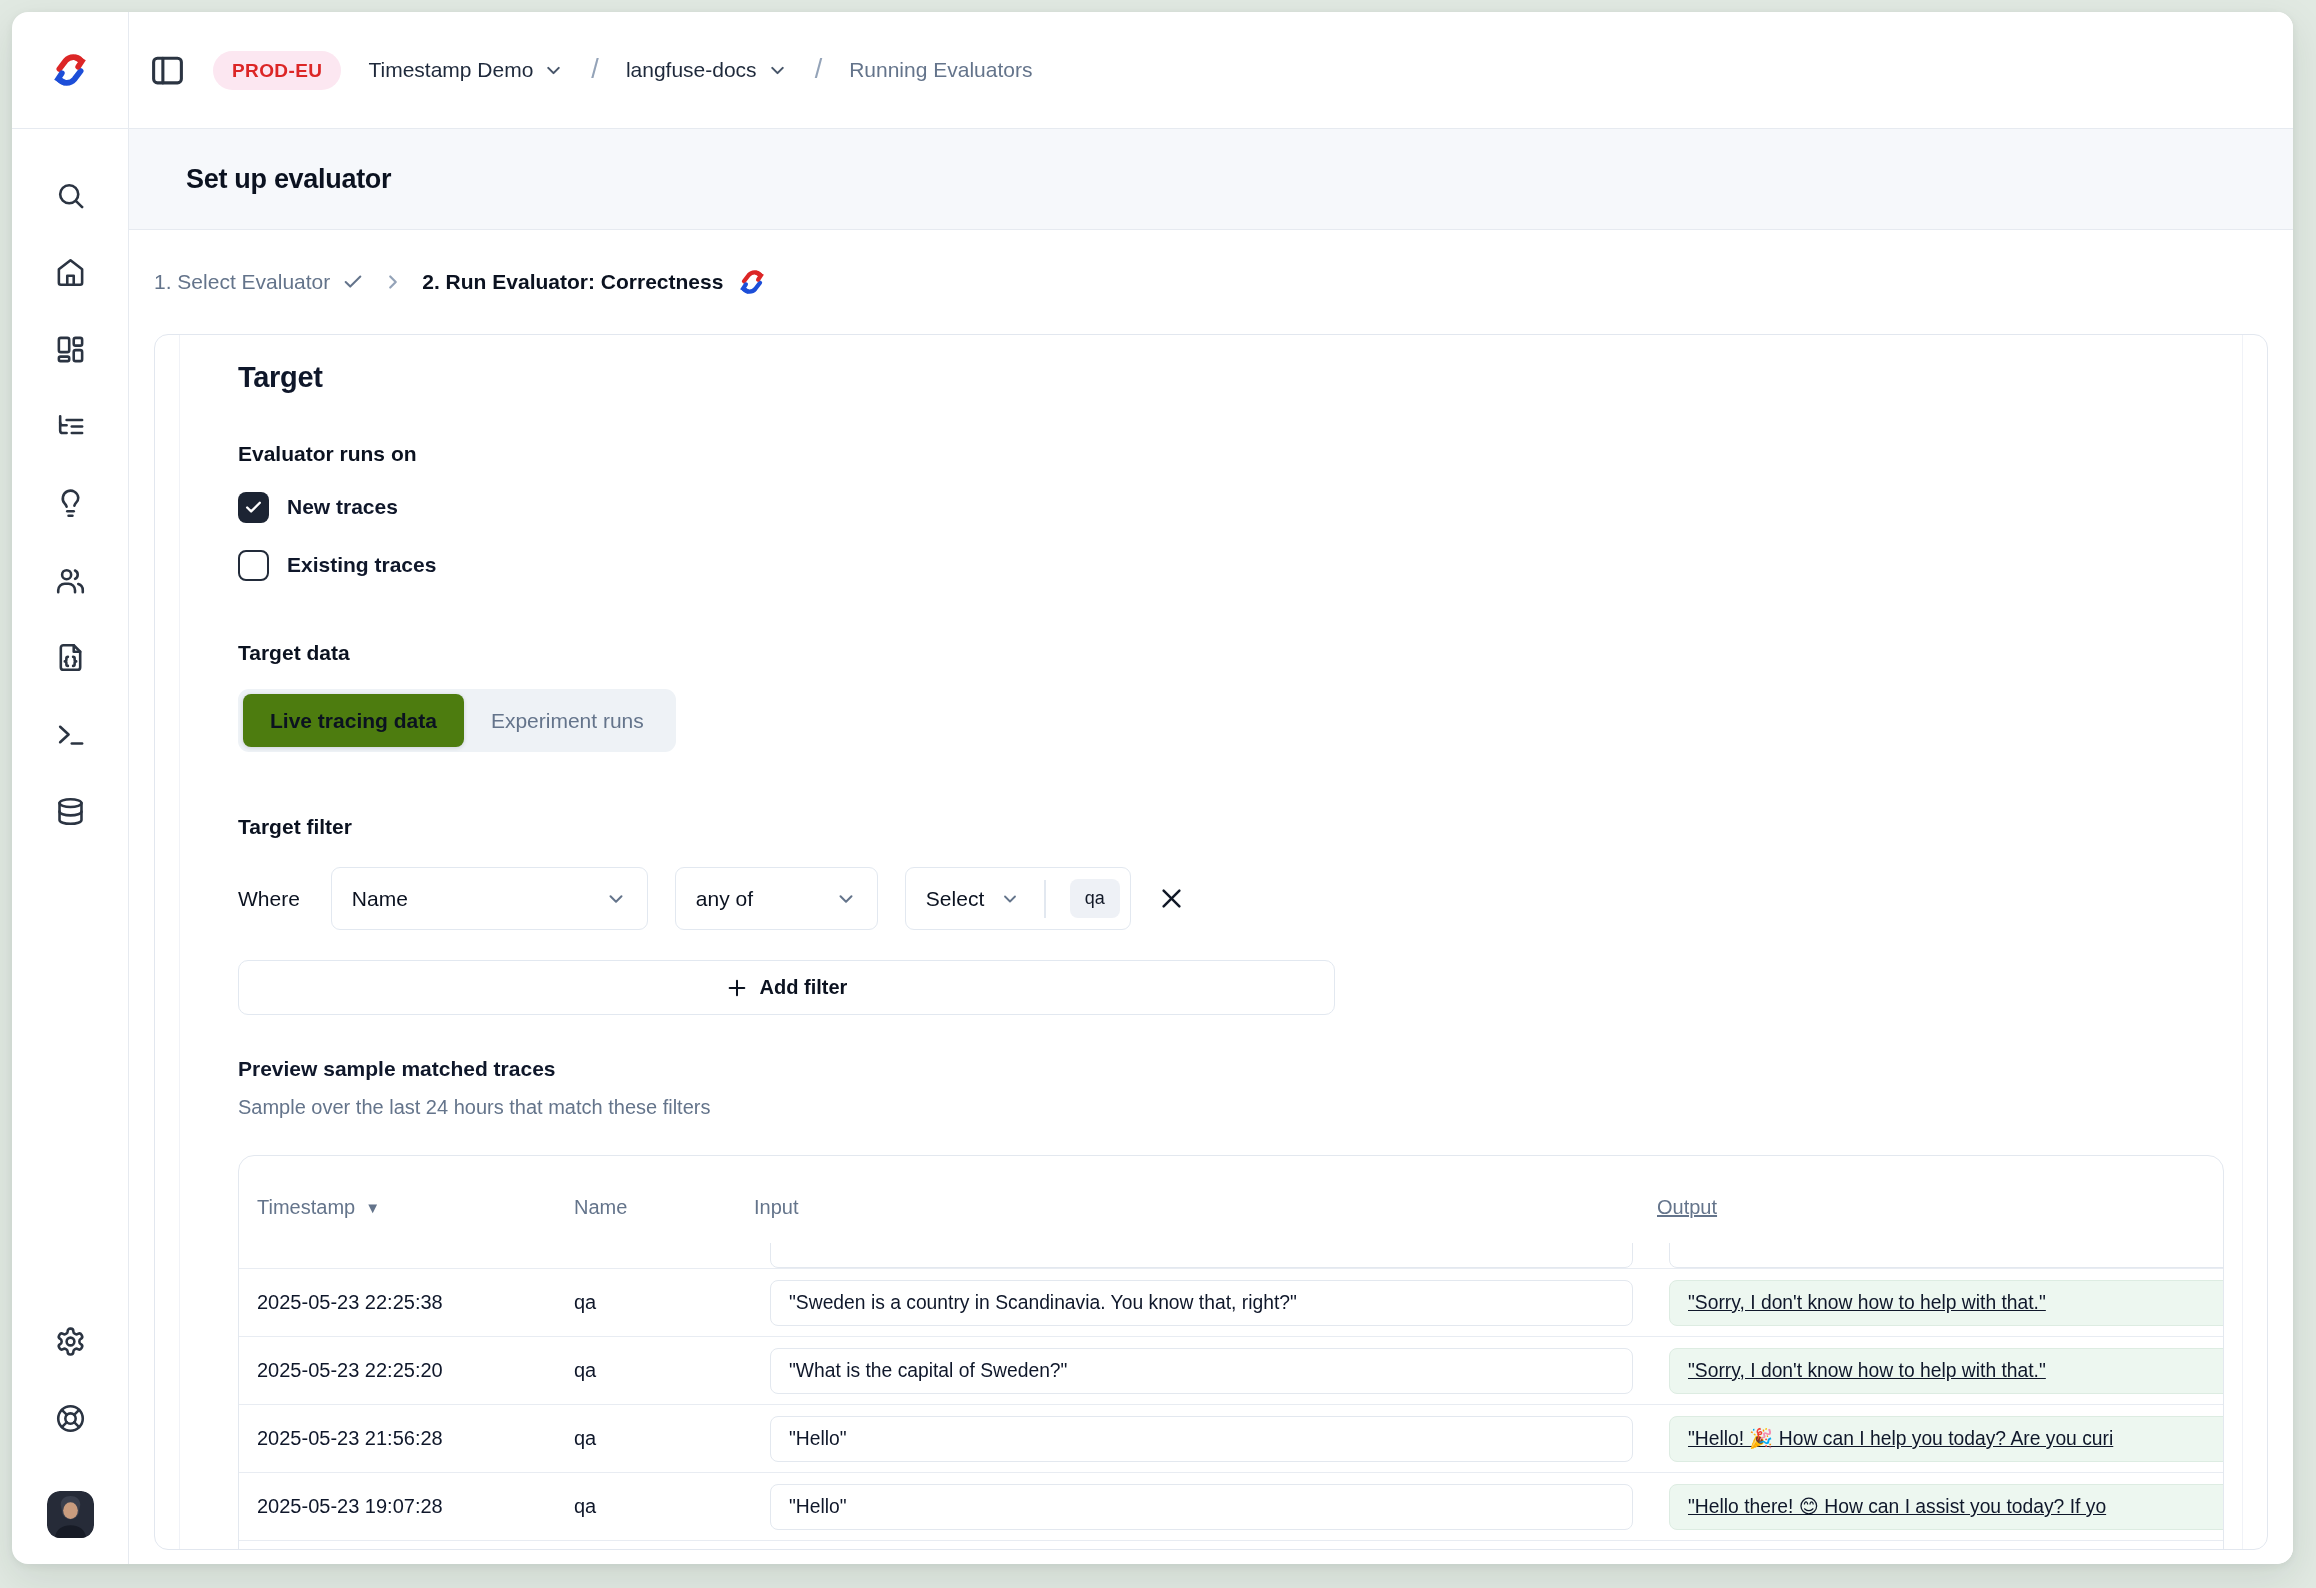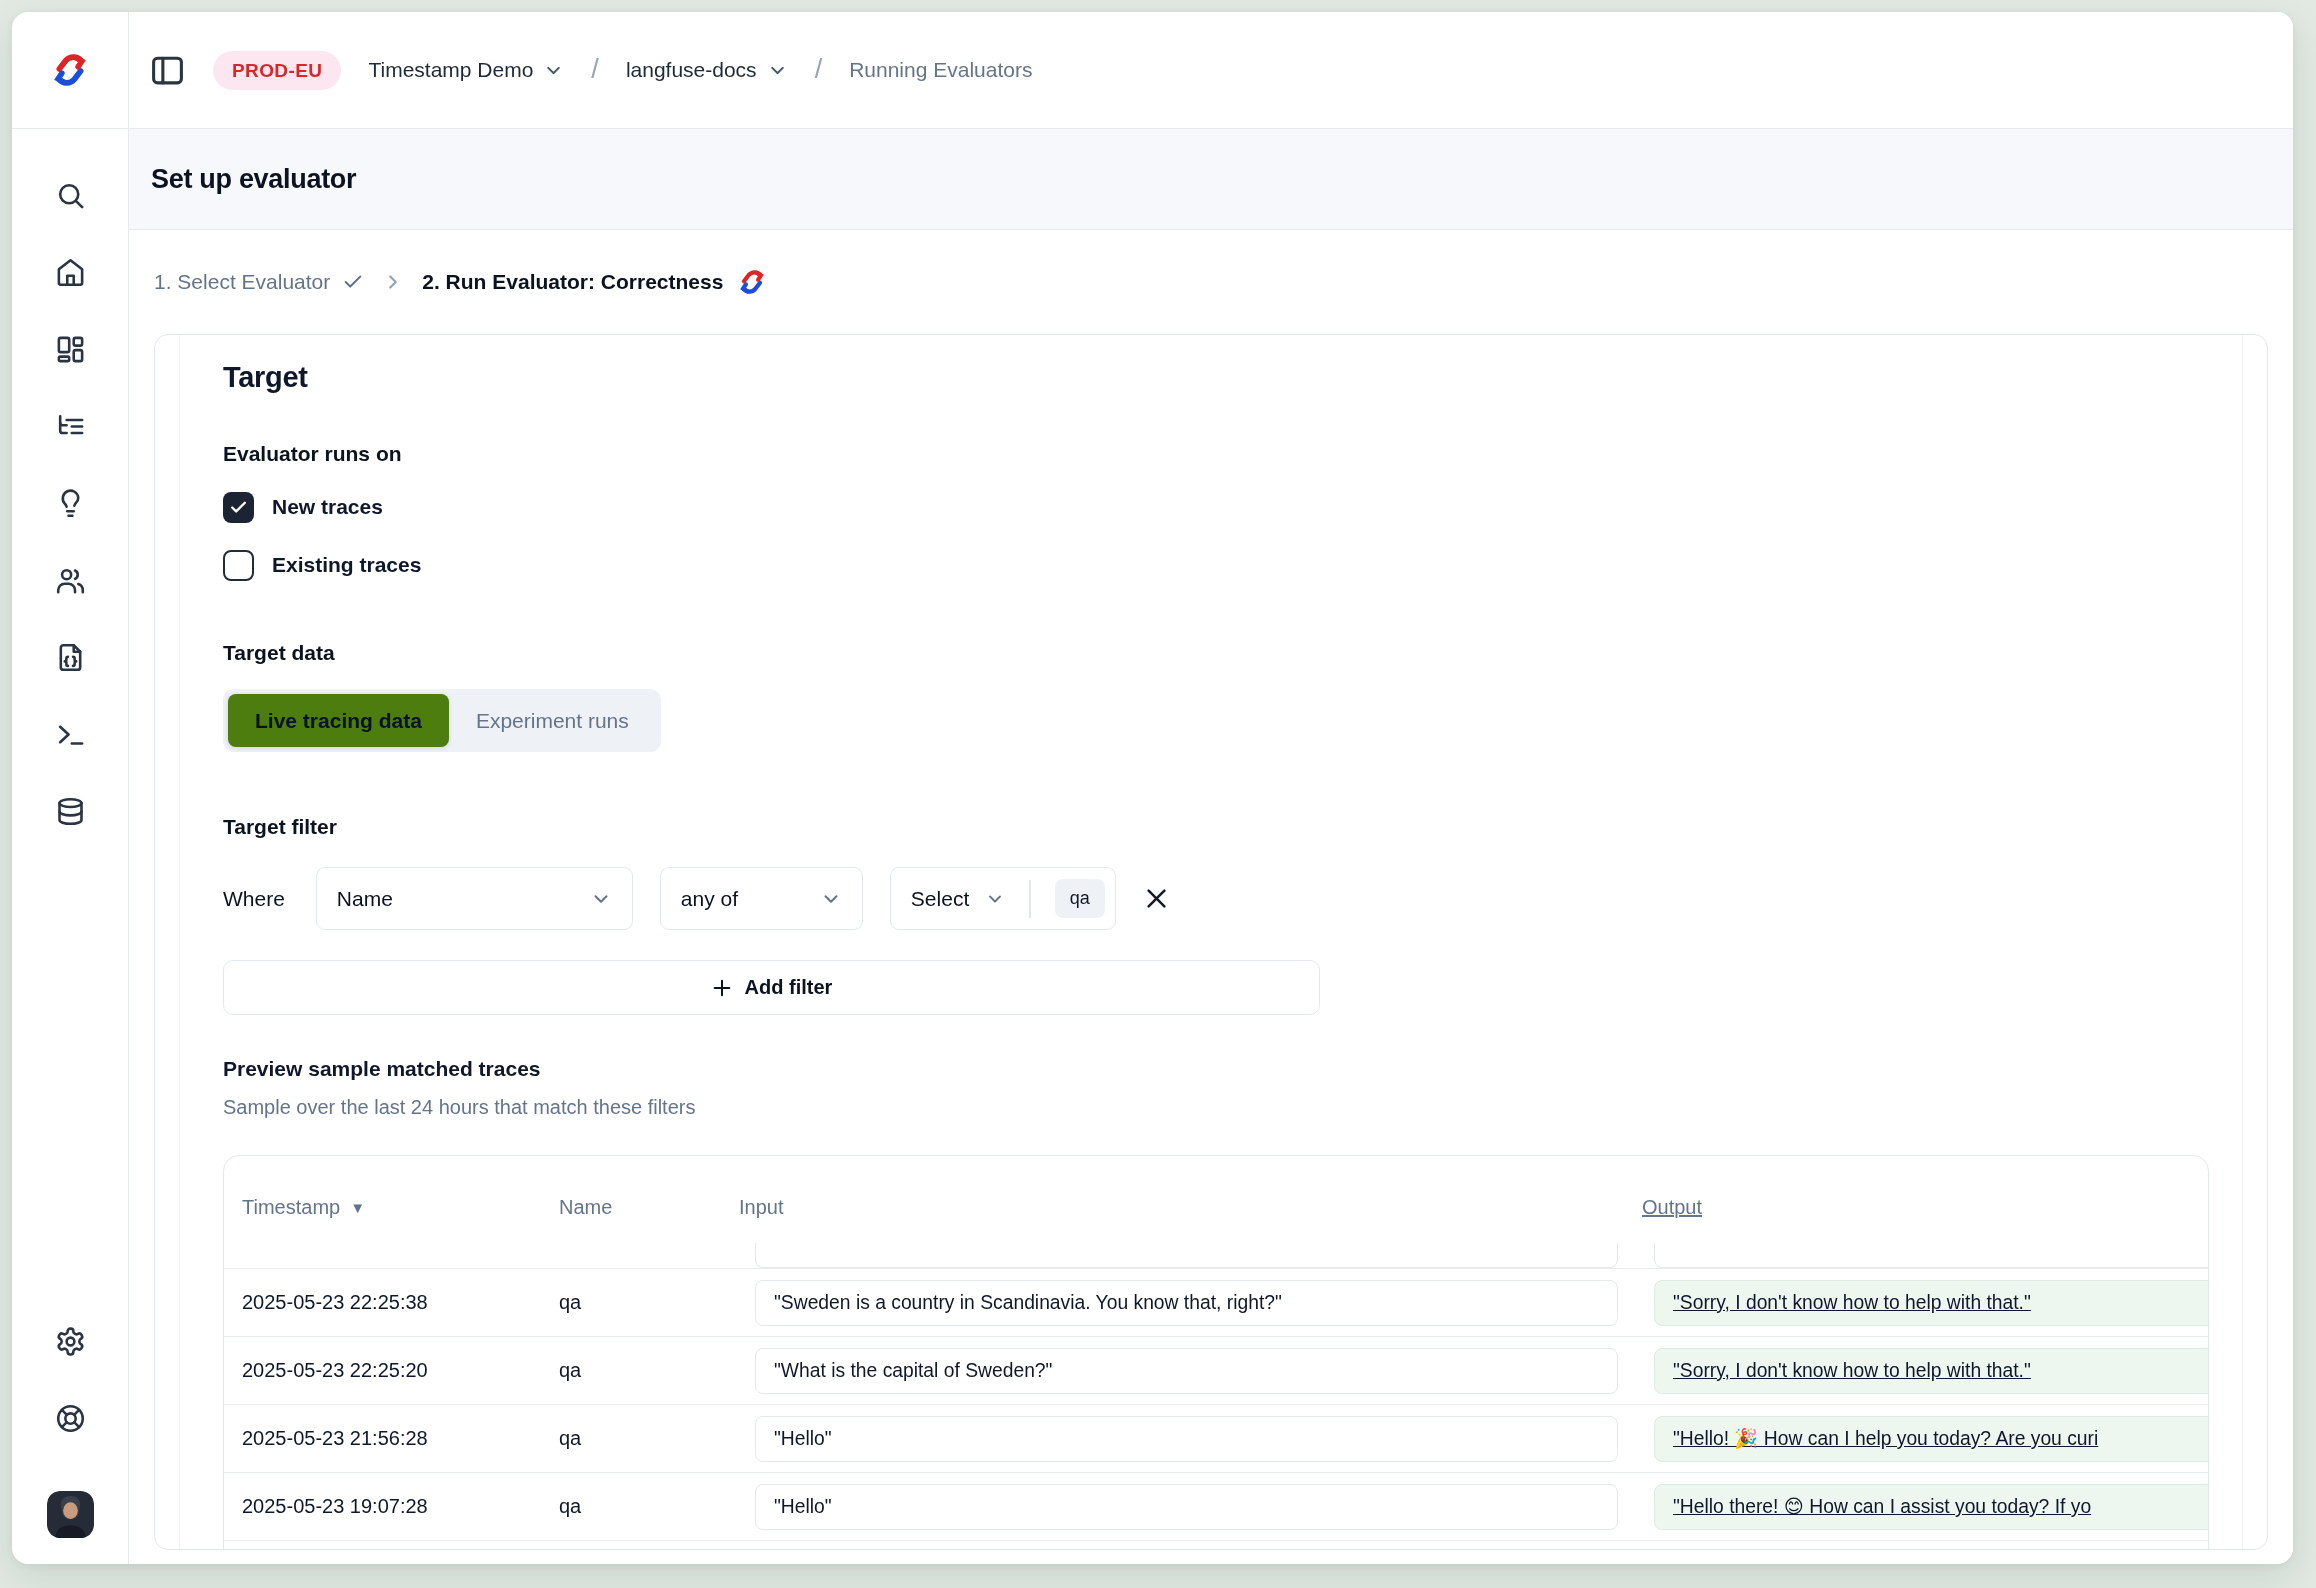--- a/index.html
+++ b/index.html
@@ -60,36 +60,36 @@
   .crumb-label { font-size: 21px; font-weight: 500; color: #1e293b; }
   .crumb .chev { width: 21px; height: 21px; color: #475569; }
   .crumb-current { font-size: 21px; font-weight: 500; color: #64748b; }
   .slash { font-size: 27px; color: #94a3b8; font-weight: 300; transform: translateY(-1px); }
   
   .main { position: relative; background: #ffffff; overflow: hidden; }
   .title-band {
     height: 101px; background: #f6f8fb; border-bottom: 1.5px solid #e6eaf0;
     display: flex; align-items: center; padding-left: 22px;
   }
-  .title-band h1 { font-size: 27px; font-weight: 700; letter-spacing: -0.3px; color: #0b1220; }
+  .title-band h1 { font-size: 27px; font-weight: 700; letter-spacing: -0.3px; color: #0b1220; margin-left: 35px; }
   .steps { height: 104px; display: flex; align-items: center; padding-left: 25px; gap: 18px; background: #fff; }
   .step1 { display: flex; align-items: center; gap: 12px; color: #64748b; font-size: 21px; cursor: pointer; }
   .step1 svg { width: 22px; height: 22px; color: #64748b; }
   .steps .chev-right { width: 22px; height: 22px; color: #94a3b8; }
   .step2 { display: flex; align-items: center; gap: 14px; color: #0b1220; font-size: 21px; font-weight: 700; }
   .step2 svg.lf { width: 30px; height: 30px; }
   
   .card {
     position: absolute; left: 25px; top: 205px; width: 2114px; height: 1216px;
     border: 1.5px solid #e2e7ef; border-radius: 14px; background: #fff; overflow: hidden;
   }
   .card-inner {
     position: absolute; left: 24px; right: 24px; top: 0; bottom: 0;
     border-left: 1.5px solid #f0f2f7; border-right: 1.5px solid #f0f2f7;
-    padding: 18px 42px 0 43px; overflow: hidden;
+    padding: 18px 42px 0 58px; overflow: hidden;
   }
   .h-target { margin-top: 8px; font-size: 29px; font-weight: 700; letter-spacing: -0.3px; }
   .field-label { font-size: 21px; font-weight: 600; color: #0b1220; line-height: 28px; }
   .lbl-runs { margin-top: 46px; }
   .cb-row { display: flex; align-items: center; gap: 18px; height: 34px; }
   .cb-row.first { margin-top: 22px; }
   .cb-row.second { margin-top: 24px; }
   .checkbox {
     width: 31px; height: 31px; border-radius: 8px; flex: 0 0 auto;
     display: flex; align-items: center; justify-content: center; cursor: pointer;

